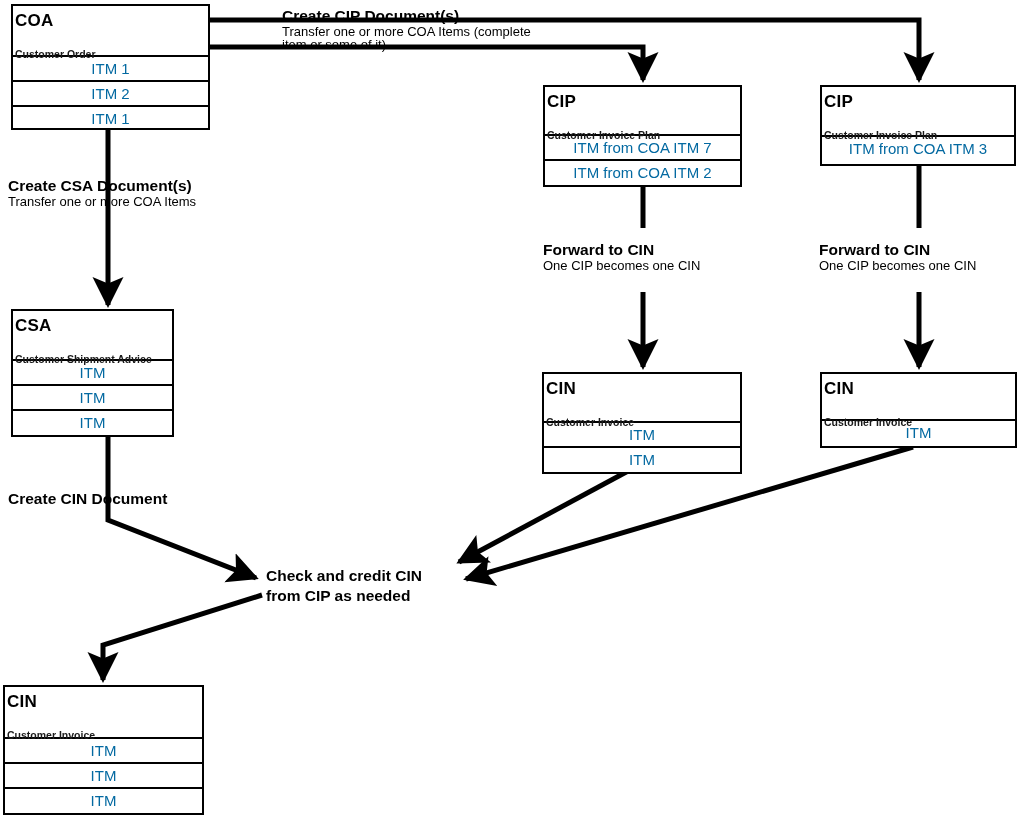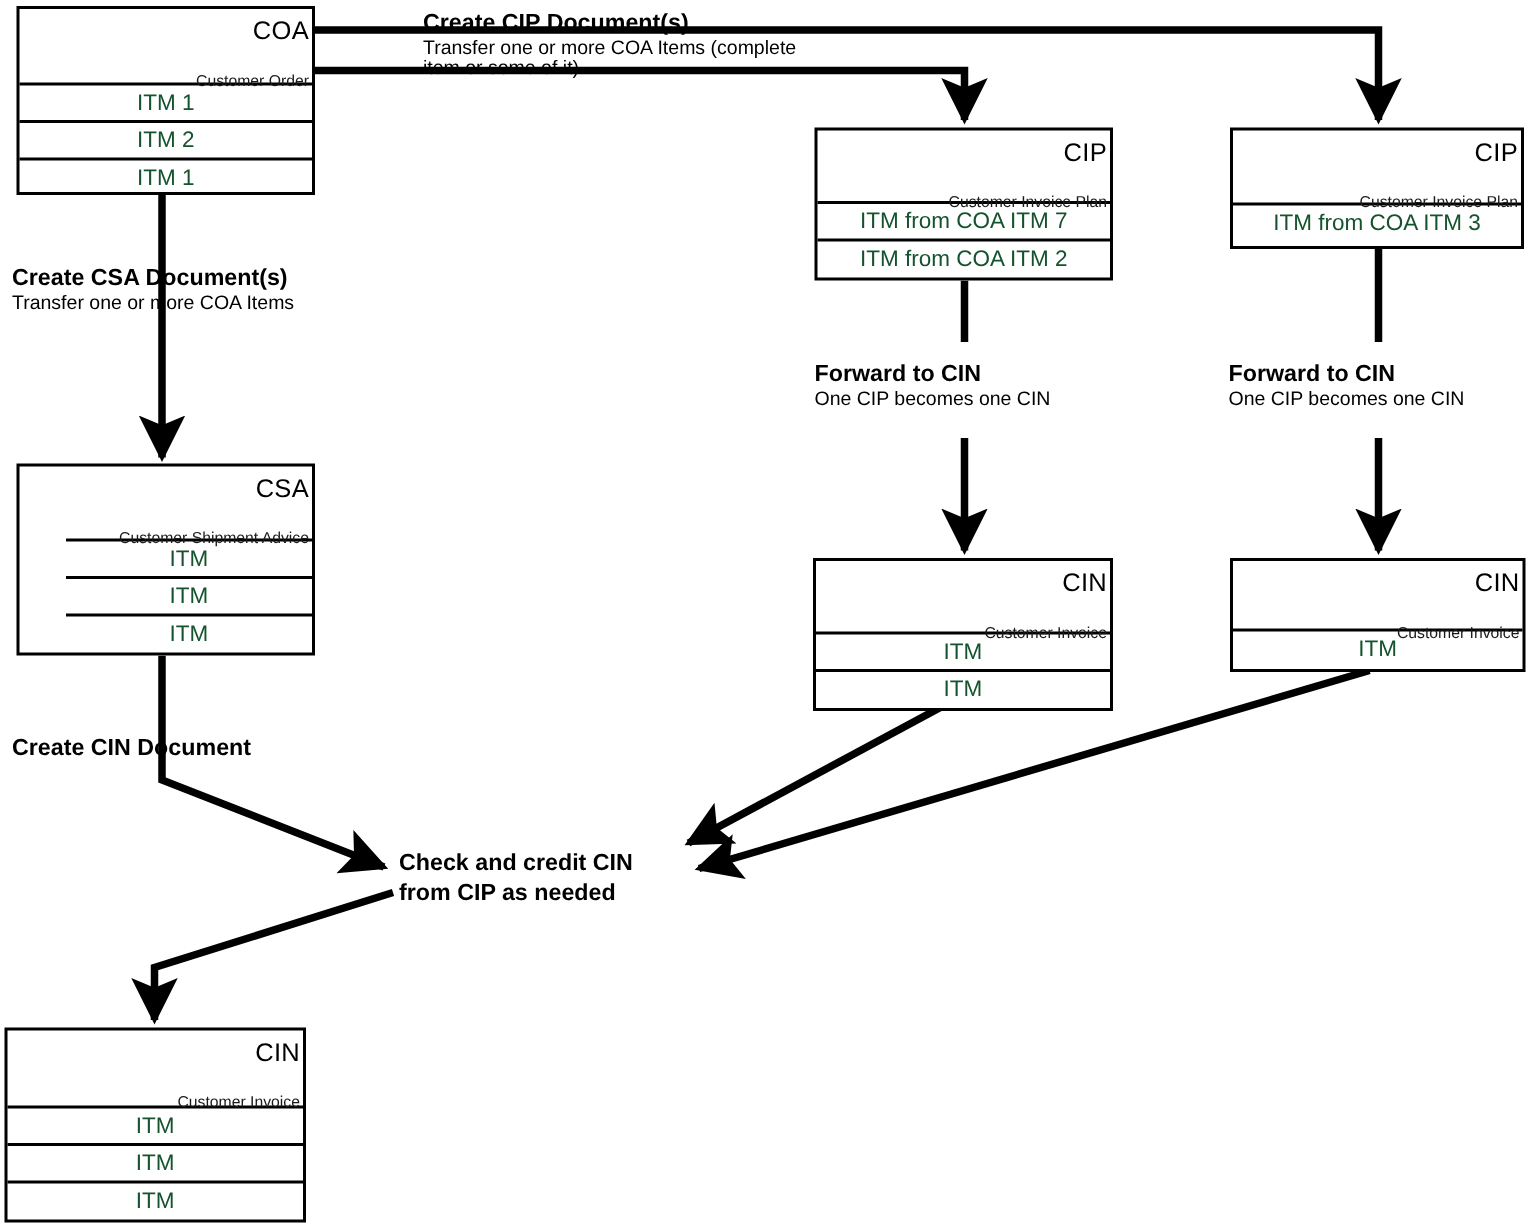--- a/index.html
+++ b/index.html
@@ -28,43 +28,44 @@
   }
   .doc-box {
     position: absolute;
     box-sizing: border-box;
     background: #ffffff;
     border: 2.5px solid #000000;
   }
   .doc-header {
     box-sizing: border-box;
     border-bottom: 2.5px solid #000000;
-    text-align: right;
+    text-align: left;
     padding: 5px 2px 6px 2px;
+    font-weight: bold;
   }
   .doc-header .code {
     display: block;
     font-size: 17px;
     line-height: 20px;
     color: #000;
     letter-spacing: 0.2px;
   }
   .doc-header .subtitle {
     display: block;
     font-size: 10.5px;
     line-height: 13px;
     color: #1a1a1a;
     margin-top: 17px;
   }
   .doc-row {
     box-sizing: border-box;
     text-align: center;
     font-size: 15px;
     line-height: 24px;
-    color: #14532d;
+    color: #0369a1;
     border-bottom: 2.5px solid #000000;
     height: 25px;
     overflow: hidden;
     white-space: nowrap;
   }
   .doc-row.last { border-bottom: none; }
   .doc-row.wide { font-size: 15px; }
 
   .edge-label {
     position: absolute;
@@ -122,21 +123,21 @@
   <div class="doc-box" style="left:11px; top:4px; width:199px; height:126px;">
     <div class="doc-header" style="height:51px;">
       <span class="code">COA</span>
       <span class="subtitle">Customer Order</span>
     </div>
     <div class="doc-row">ITM 1</div>
     <div class="doc-row">ITM 2</div>
     <div class="doc-row last">ITM 1</div>
   </div>
 
-  <div class="doc-box" style="left:11px; top:309px; width:199px; height:128px;padding-left:31px;">
+  <div class="doc-box" style="left:11px; top:309px; width:163px; height:128px;">
     <div class="doc-header" style="height:50px;">
       <span class="code">CSA</span>
       <span class="subtitle">Customer Shipment Advice</span>
     </div>
     <div class="doc-row">ITM</div>
     <div class="doc-row">ITM</div>
     <div class="doc-row last">ITM</div>
   </div>
 
   <div class="doc-box" style="left:3px; top:685px; width:201px; height:130px;">

